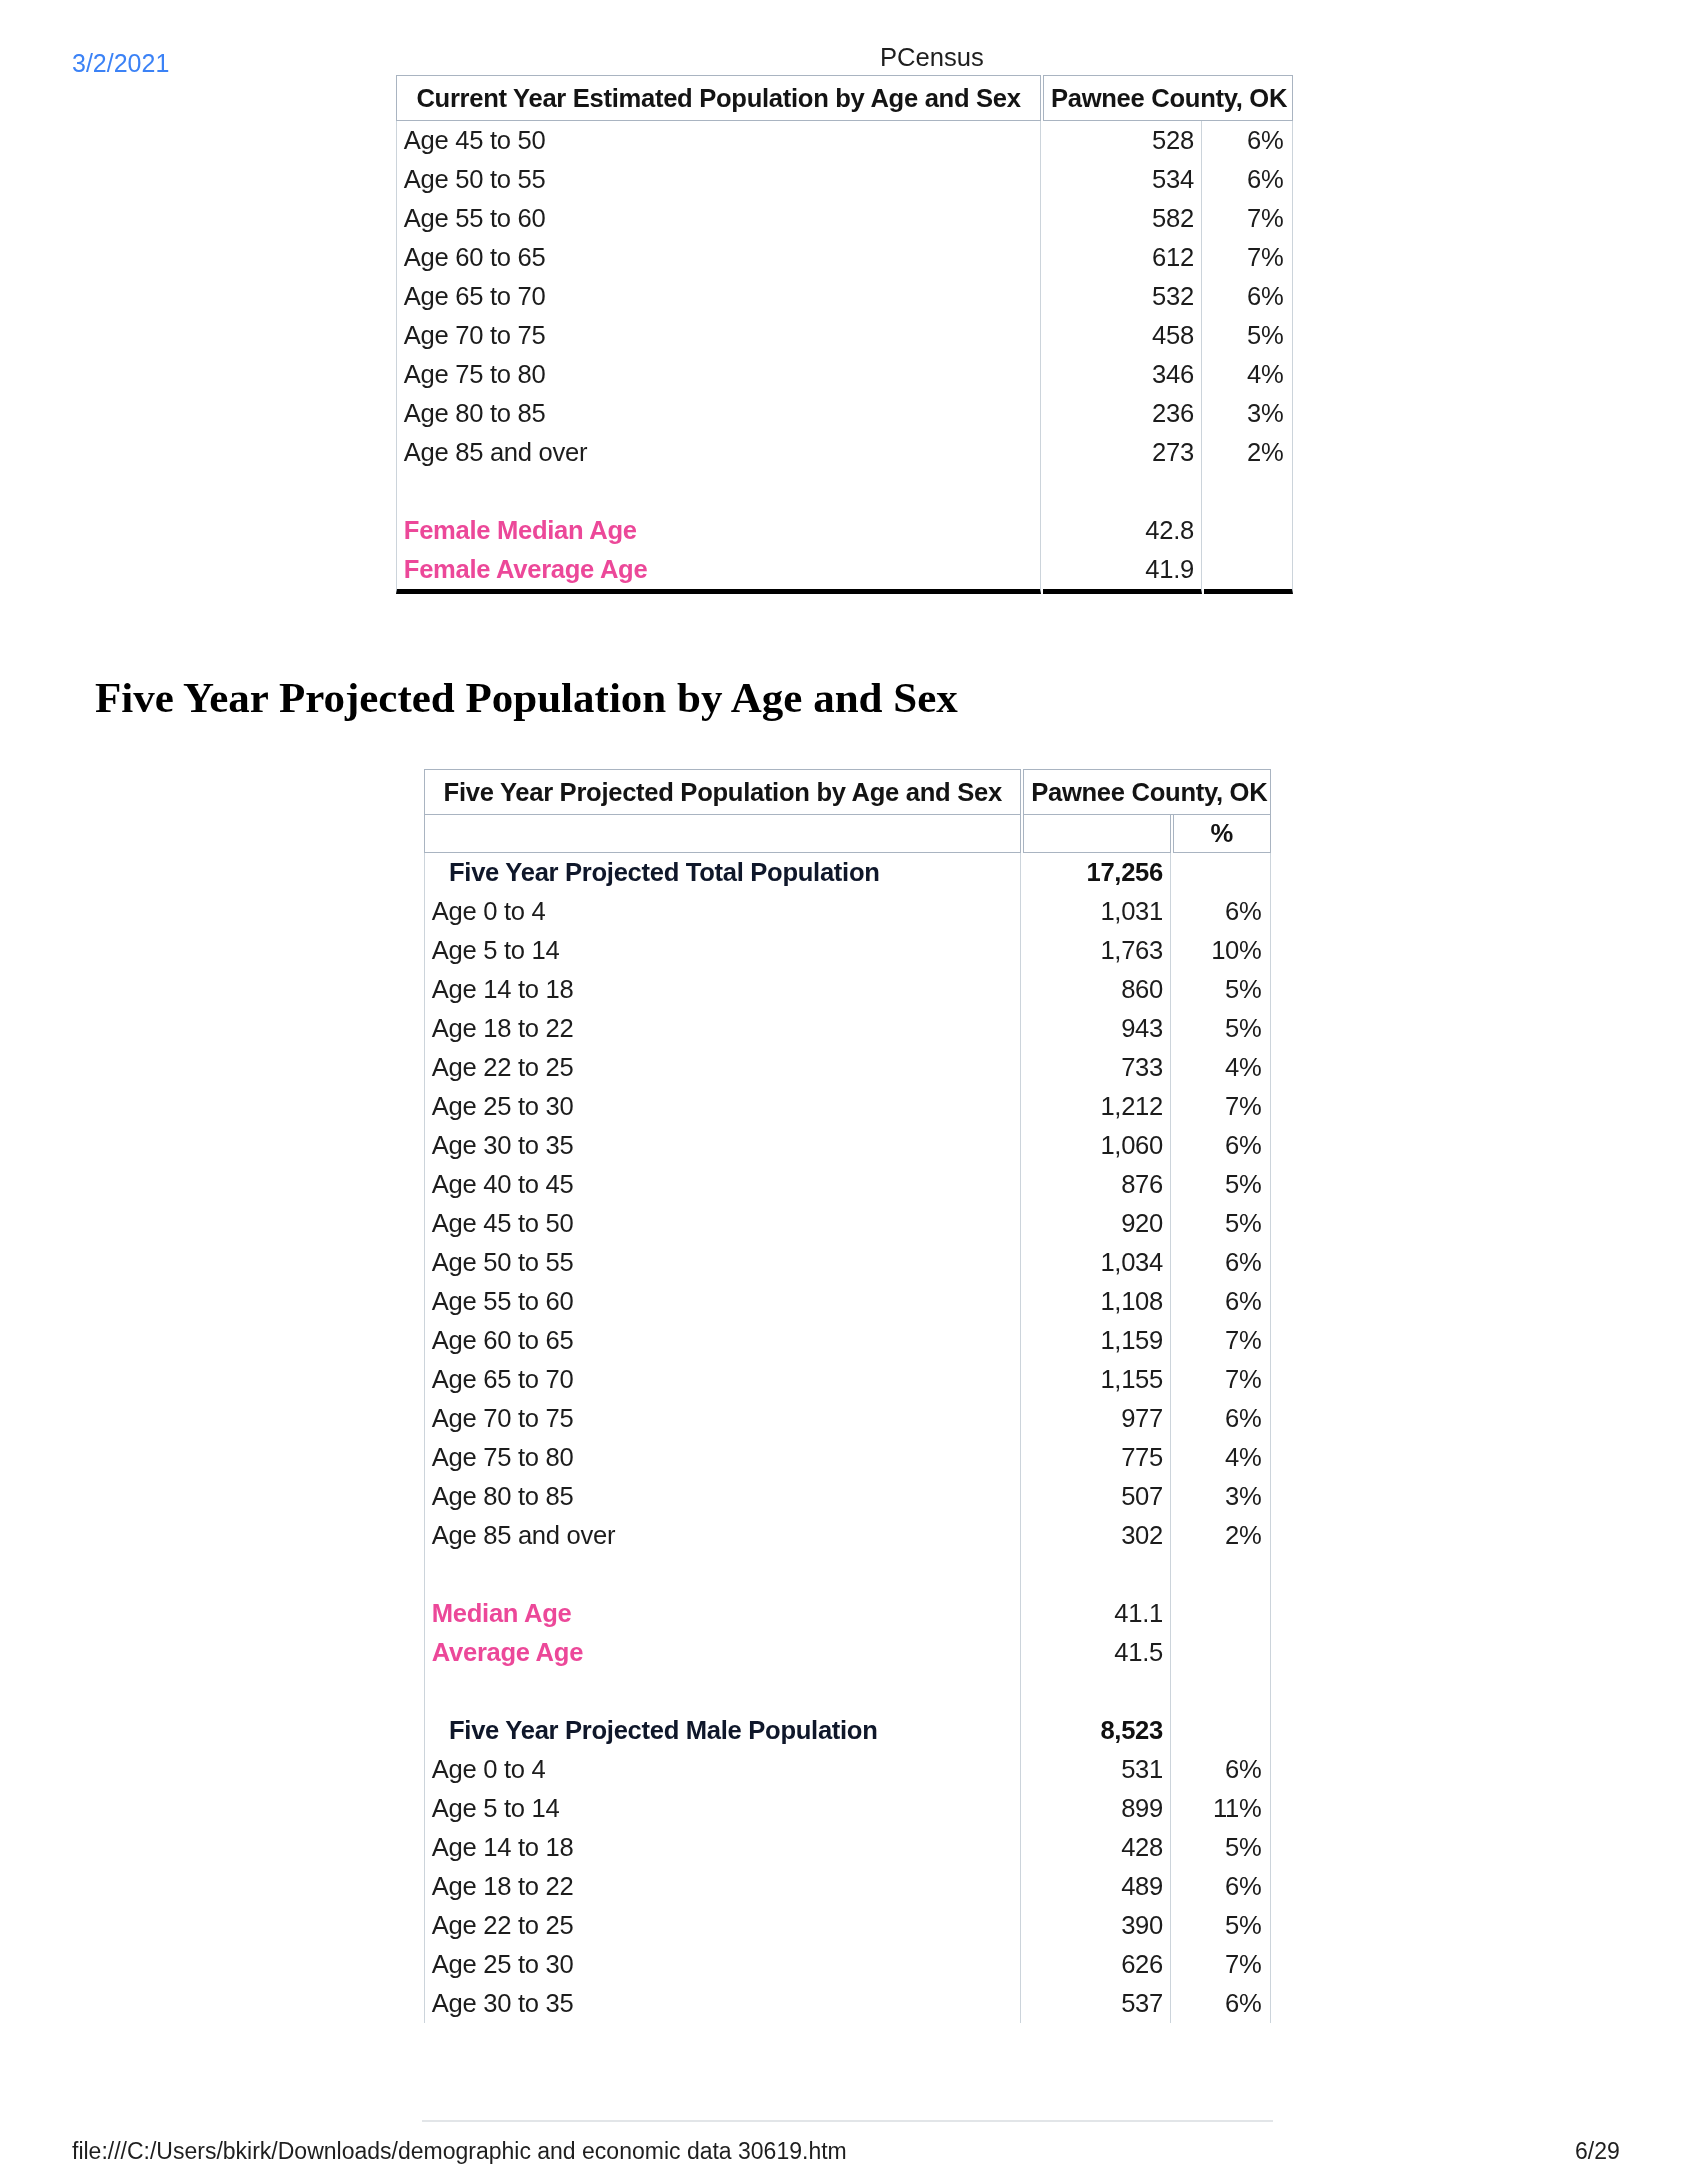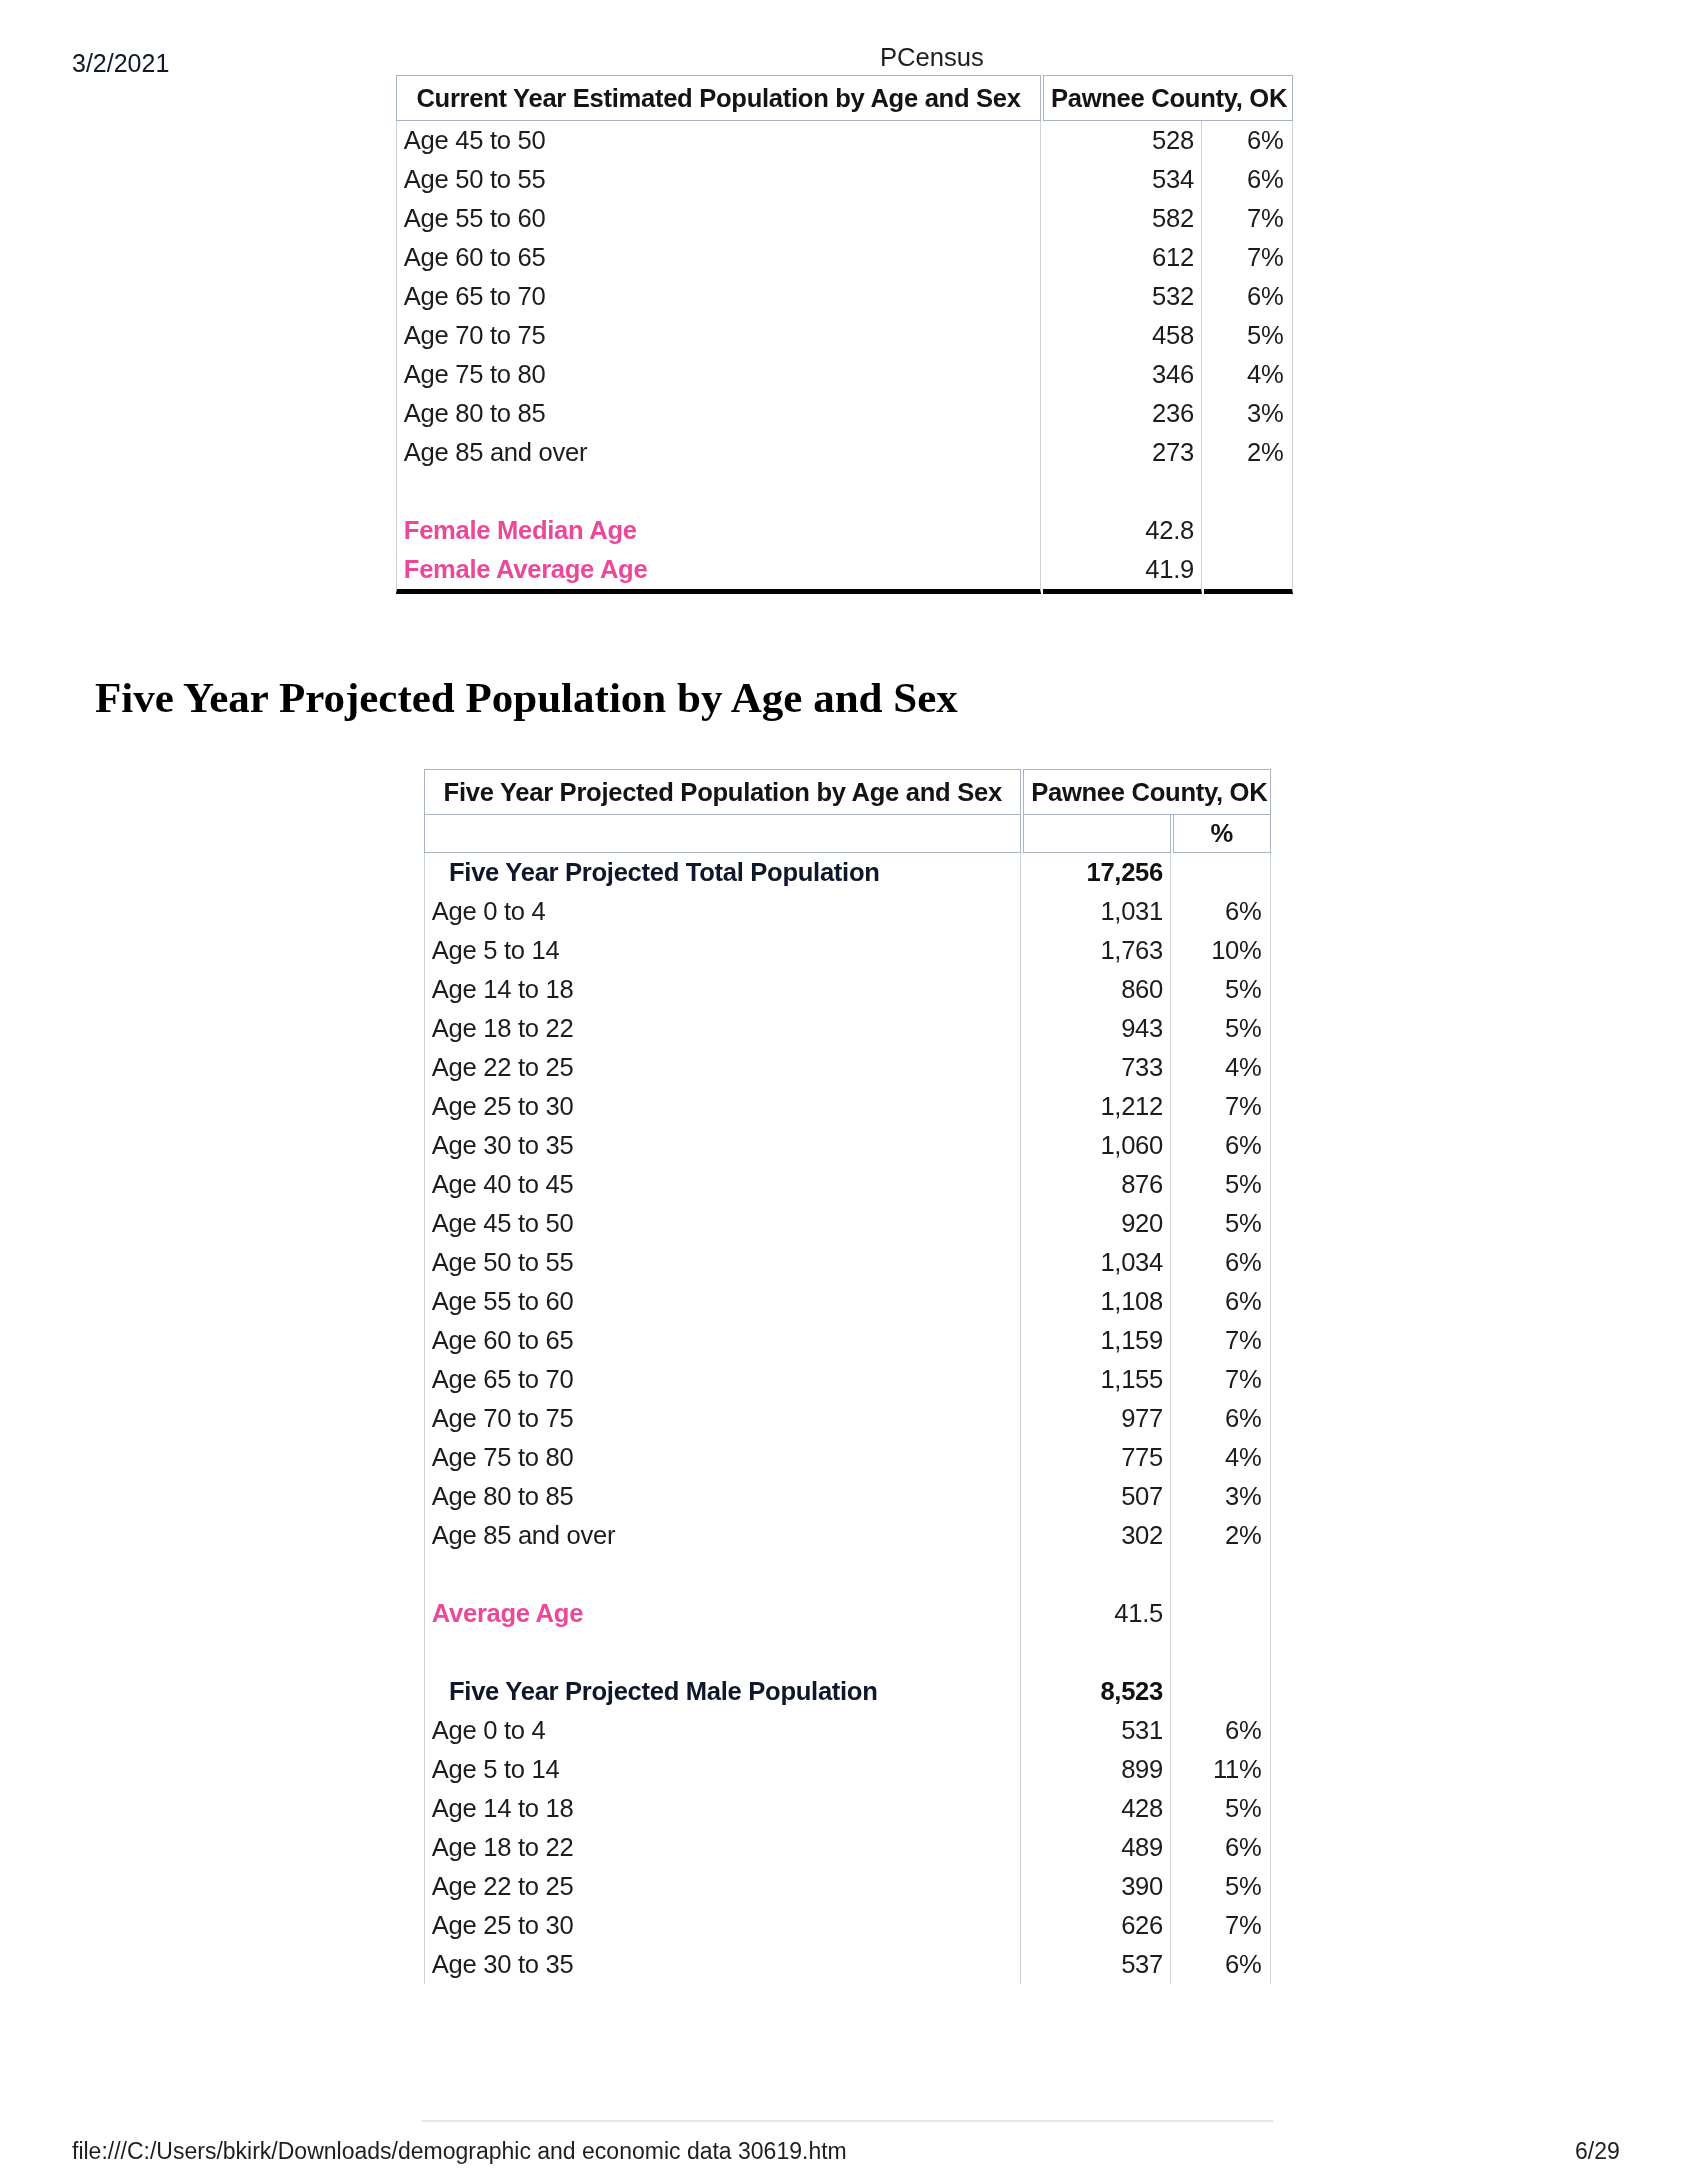--- a/index.html
+++ b/index.html
@@ -9,21 +9,21 @@
     height: 2181px;
     background: #ffffff;
     font-family: "Liberation Sans", "DejaVu Sans", sans-serif;
     color: #1e1e1e;
     overflow: hidden;
   }
 
   
   .print-date {
     position: absolute; left: 72px; top: 49px;
-    font-size: 25px; color: #0f172a; white-space: nowrap;
+    font-size: 25px; color: #3b82f6; white-space: nowrap;
   }
   .app-title {
     position: absolute; left: 880px; top: 43px;
     font-size: 25.6px; color: #1e1e1e; white-space: nowrap;
   }
   .footer-rule {
     position: absolute; left: 422px; top: 2120px;
     width: 851px; height: 1.7px; background: #e2e5e8;
   }
   .footer-path {
@@ -294,20 +294,25 @@
           <td class="cell-label">Age 85 and over</td>
           <td class="cell-value">302</td>
           <td class="cell-pct">2%</td>
         </tr>
         <tr class="row-blank">
           <td class="cell-label"></td>
           <td class="cell-value"></td>
           <td class="cell-pct"></td>
         </tr>
         <tr class="row-stat">
+          <td class="cell-label">Median Age</td>
+          <td class="cell-value">41.1</td>
+          <td class="cell-pct"></td>
+        </tr>
+        <tr class="row-stat">
           <td class="cell-label">Average Age</td>
           <td class="cell-value">41.5</td>
           <td class="cell-pct"></td>
         </tr>
         <tr class="row-blank">
           <td class="cell-label"></td>
           <td class="cell-value"></td>
           <td class="cell-pct"></td>
         </tr>
         <tr class="row-section">

